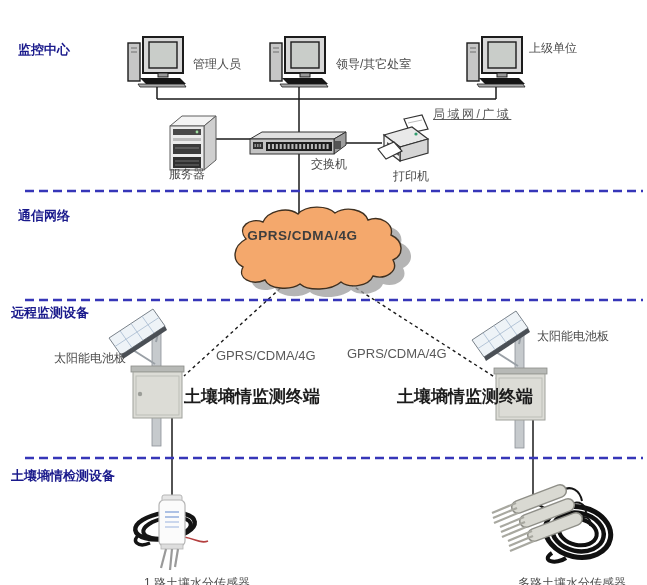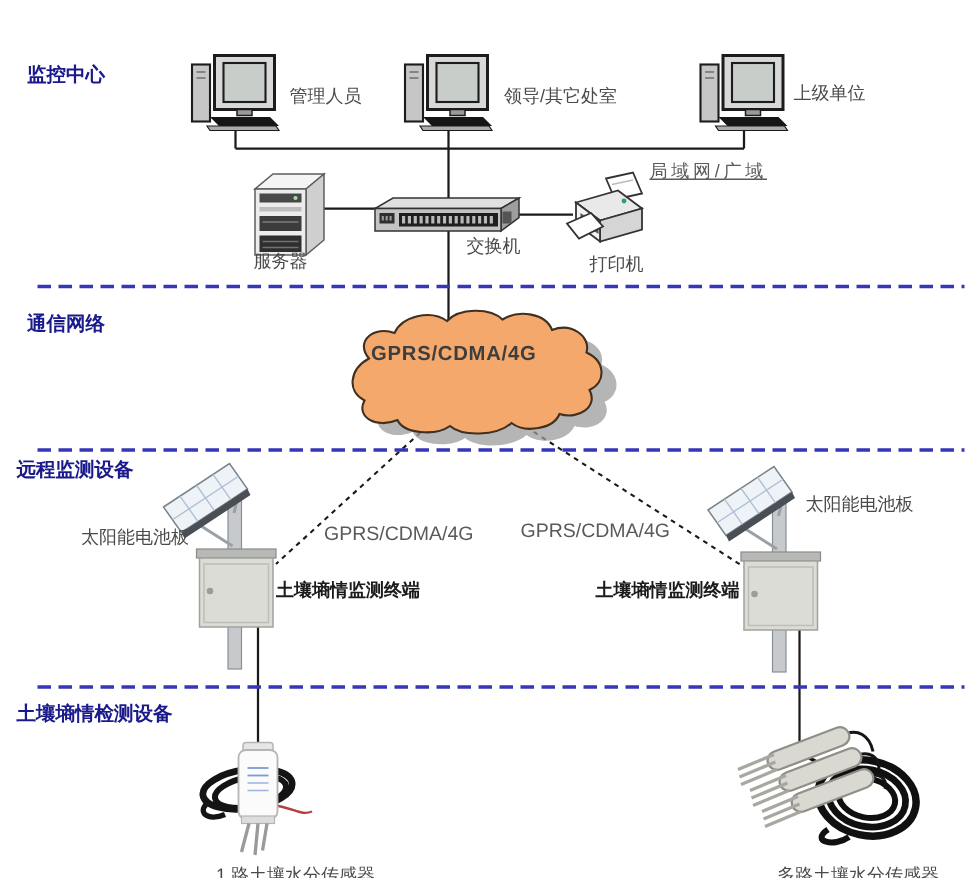--- a/index.html
+++ b/index.html
@@ -4,21 +4,21 @@
 <style>
   html,body{margin:0;padding:0;background:#fff;}
   .canvas{
     position:relative;width:647px;height:585px;background:#ffffff;overflow:hidden;
     font-family:"Liberation Sans","DejaVu Sans",sans-serif;
     margin-top:29px;
   }
   .canvas svg{position:absolute;left:0;top:0;z-index:1;}
   .lbl{position:absolute;z-index:2;font-size:12px;color:#4a4a4a;white-space:nowrap;line-height:1.15;}
   .sec{font-weight:bold;font-size:13px;color:#1a1a8c;}
-  .bold-node{font-weight:bold;color:#1b1b1b;font-size:12px;}
+  .bold-node{font-weight:bold;color:#1b1b1b;font-size:17px;}
   .gprs{font-size:13px;color:#5a5a5a;}
   .cloud-txt{width:145px;text-align:center;font-weight:bold;font-size:13.5px;color:#3e3e3e;letter-spacing:.5px;}
   .spread{letter-spacing:2.5px;color:#5a5a5a;text-decoration:underline;}
   .center{text-align:right;}
 </style>
 </head>
 <body>
 
 <div class="canvas">
 
@@ -181,21 +181,21 @@
   </g>
 </svg>
 
 <div class="lbl sec" style="left:18px;top:14px">监控中心</div>
 <div class="lbl sec" style="left:18px;top:180px">通信网络</div>
 <div class="lbl sec" style="left:11px;top:277px">远程监测设备</div>
 <div class="lbl sec" style="left:11px;top:440px">土壤墒情检测设备</div>
 
 <div class="lbl" style="left:193px;top:29px">管理人员</div>
 <div class="lbl" style="left:336px;top:29px">领导/其它处室</div>
-<div class="lbl" style="left:529px;top:27px">上级单位</div>
+<div class="lbl" style="left:529px;top:13px">上级单位</div>
 
 <div class="lbl" style="left:169px;top:139px">服务器</div>
 <div class="lbl" style="left:311px;top:129px">交换机</div>
 <div class="lbl" style="left:393px;top:141px">打印机</div>
 <div class="lbl spread" style="left:433px;top:79px">局域网/广域</div>
 
 <div class="lbl cloud-txt" style="left:230px;top:199px">GPRS/CDMA/4G</div>
 
 <div class="lbl gprs" style="left:216px;top:320px">GPRS/CDMA/4G</div>
 <div class="lbl gprs" style="left:347px;top:318px">GPRS/CDMA/4G</div>

